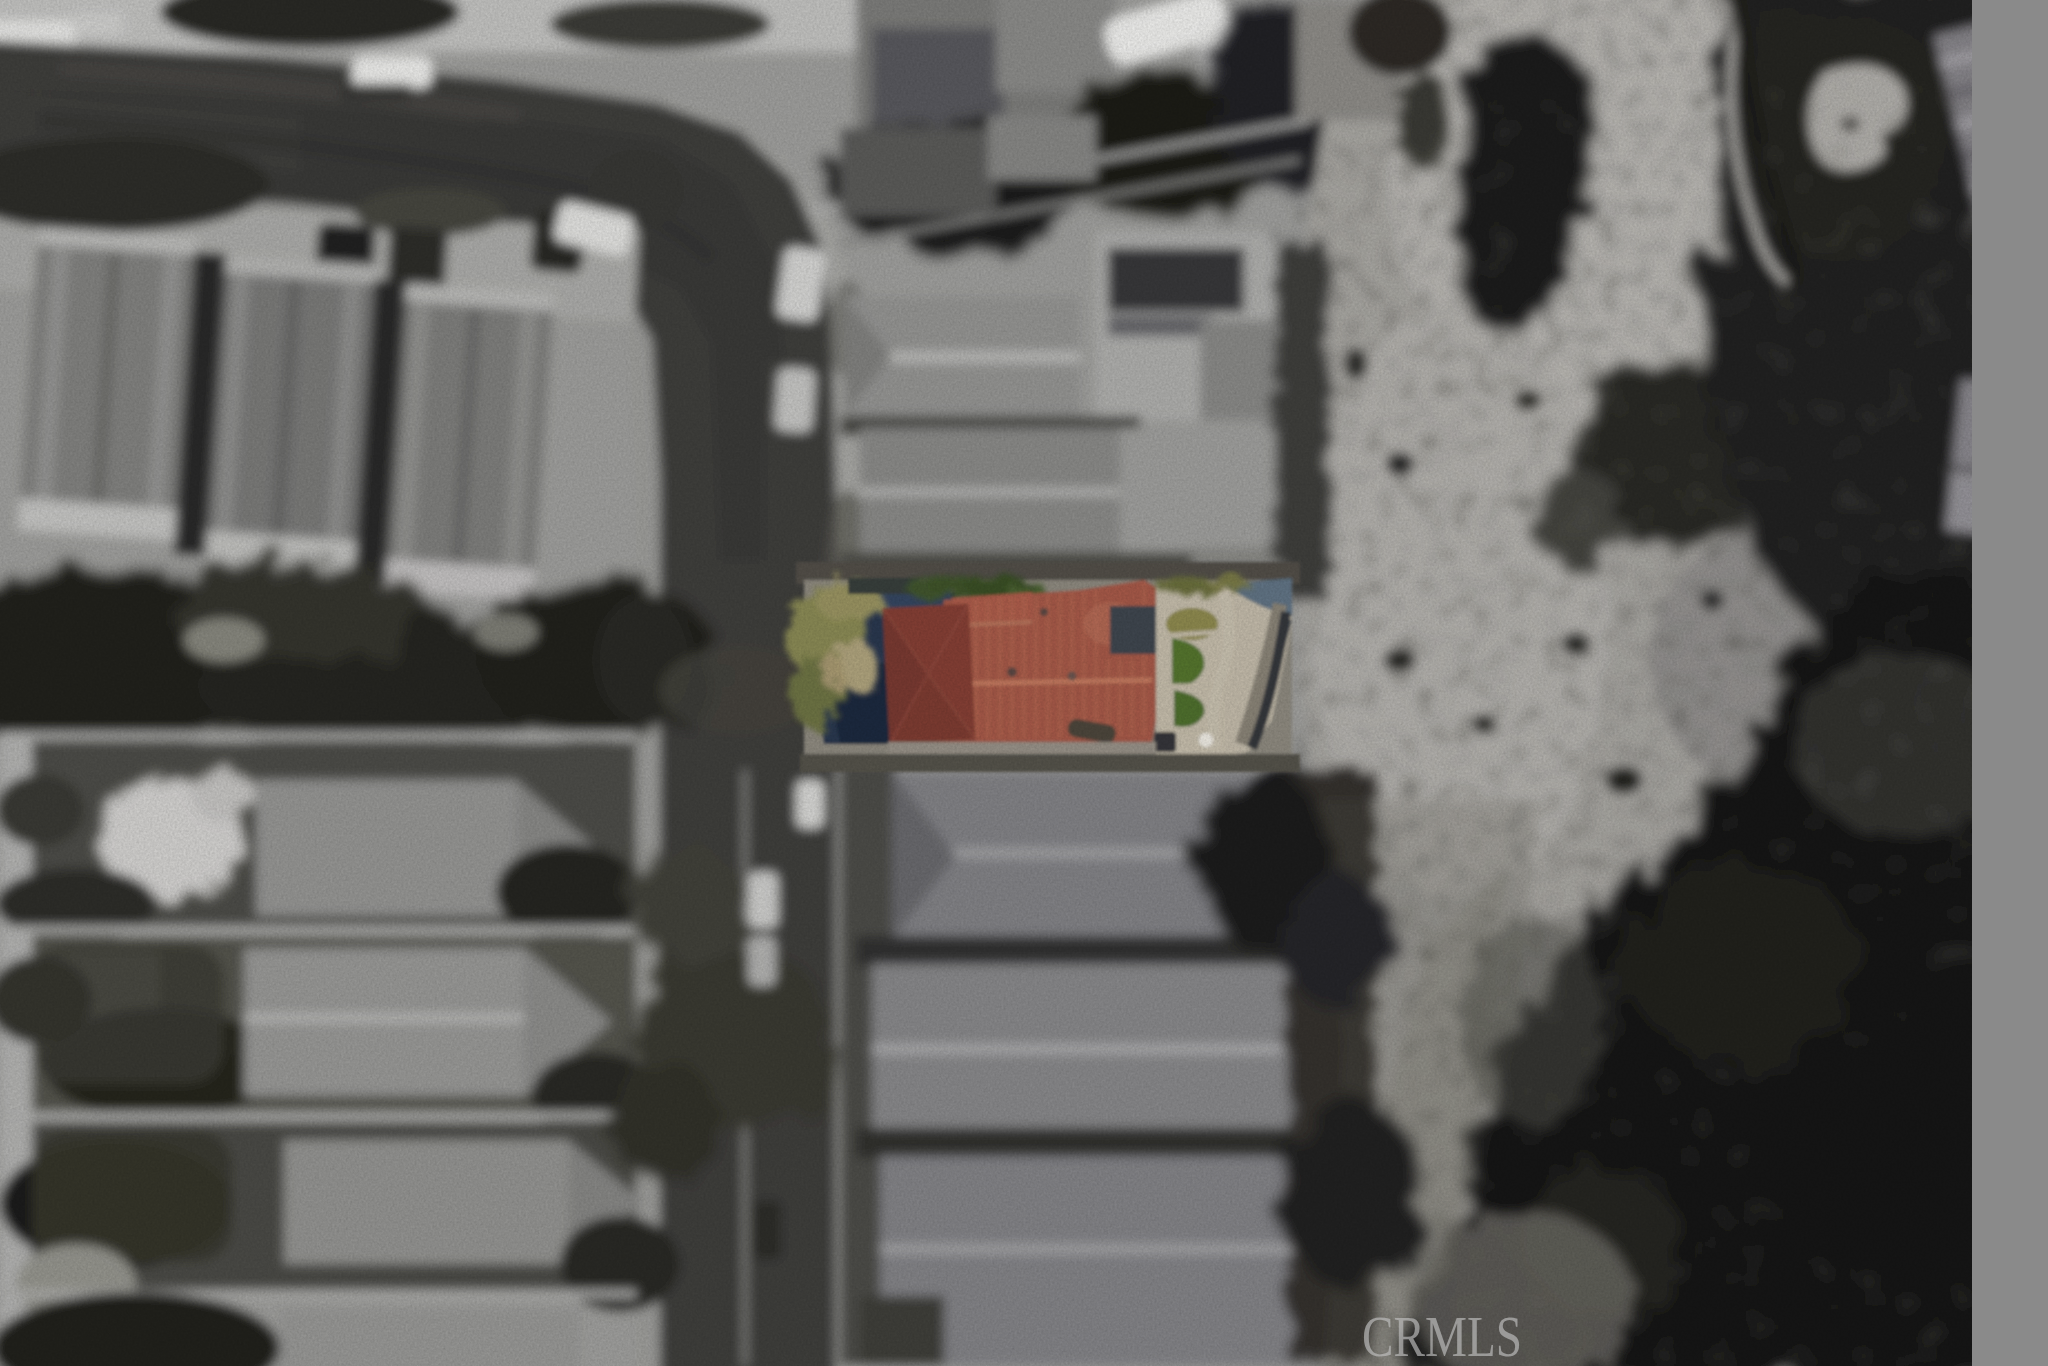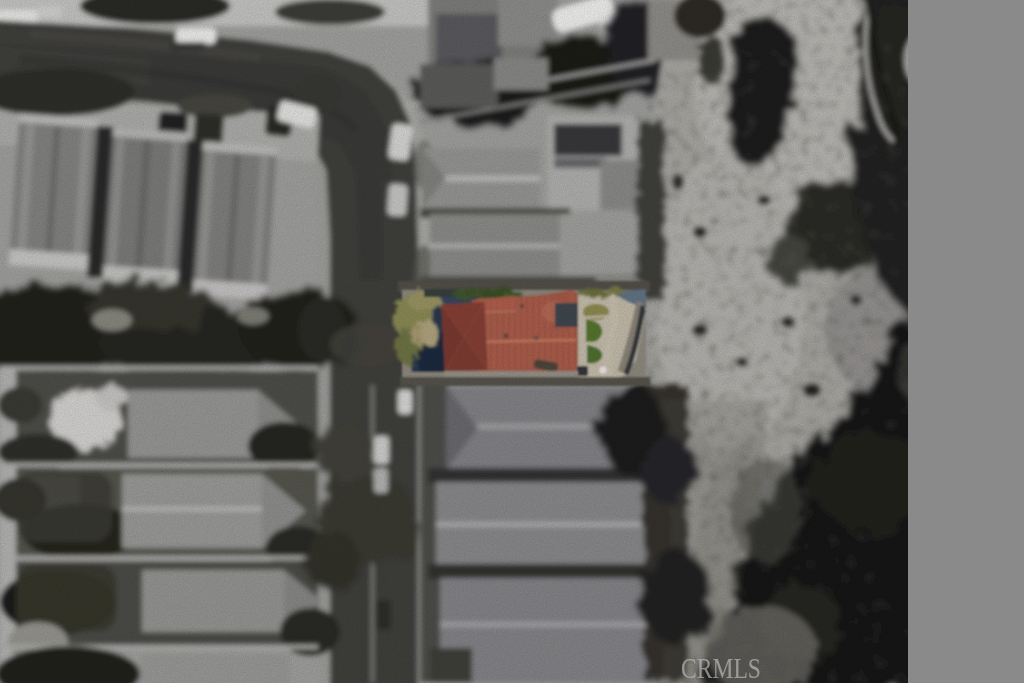--- a/index.html
+++ b/index.html
@@ -1,16 +1,16 @@
 <!DOCTYPE html>
 <html><head>
 <meta charset="utf-8">
 <style>
   html,body{margin:0;padding:0;background:#8a8a8a;}
-  #stage{position:relative;width:908px;height:683px;overflow:hidden;font-family:"Liberation Sans",sans-serif;}
+  #stage{position:relative;width:986px;height:683px;overflow:hidden;font-family:"Liberation Sans",sans-serif;}
   svg{display:block;}
 </style>
 </head>
 <body>
 <div id="stage">
 <svg width="1024" height="683" viewBox="0 0 1024 683" xmlns="http://www.w3.org/2000/svg">
 <defs>
   <filter id="b1" x="-10%" y="-10%" width="120%" height="120%">
           <feGaussianBlur stdDeviation="0.8"></feGaussianBlur>
         </filter>

